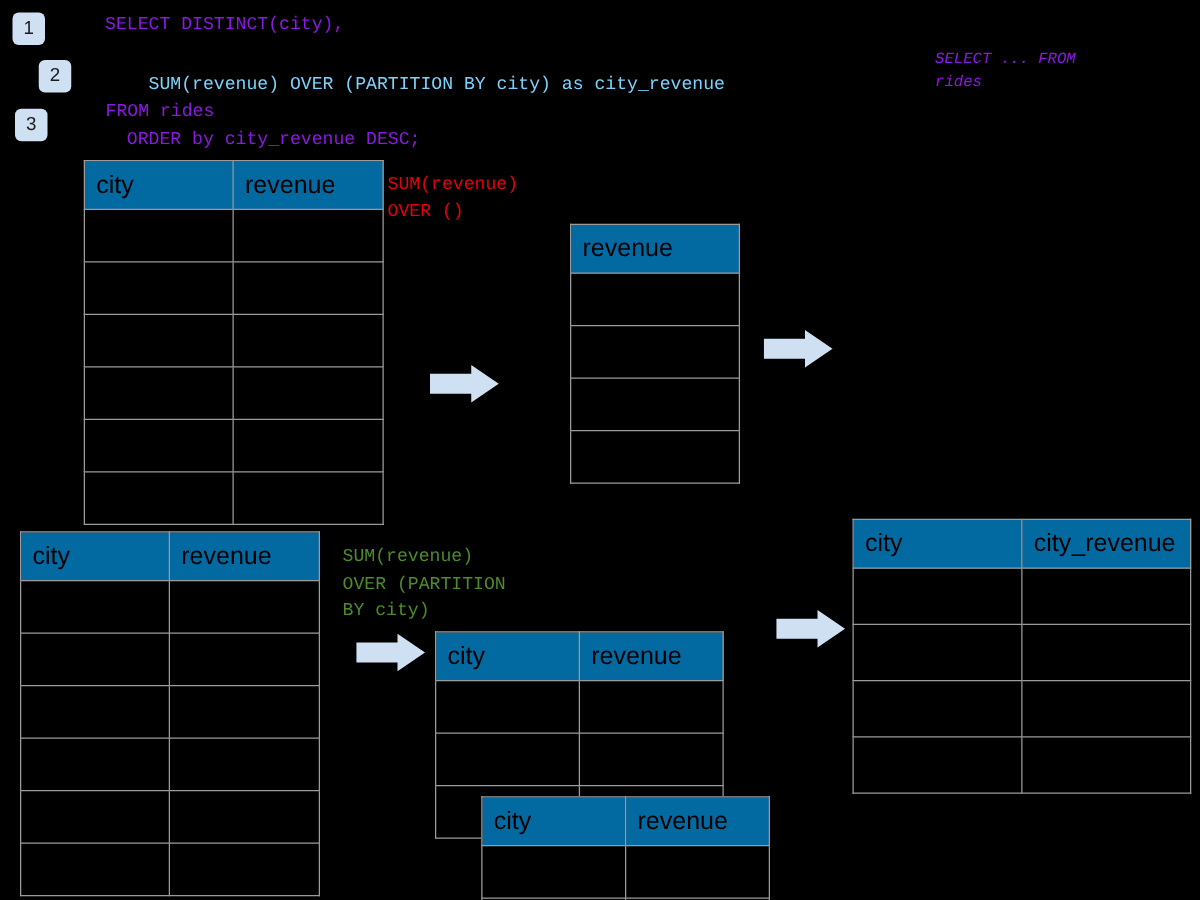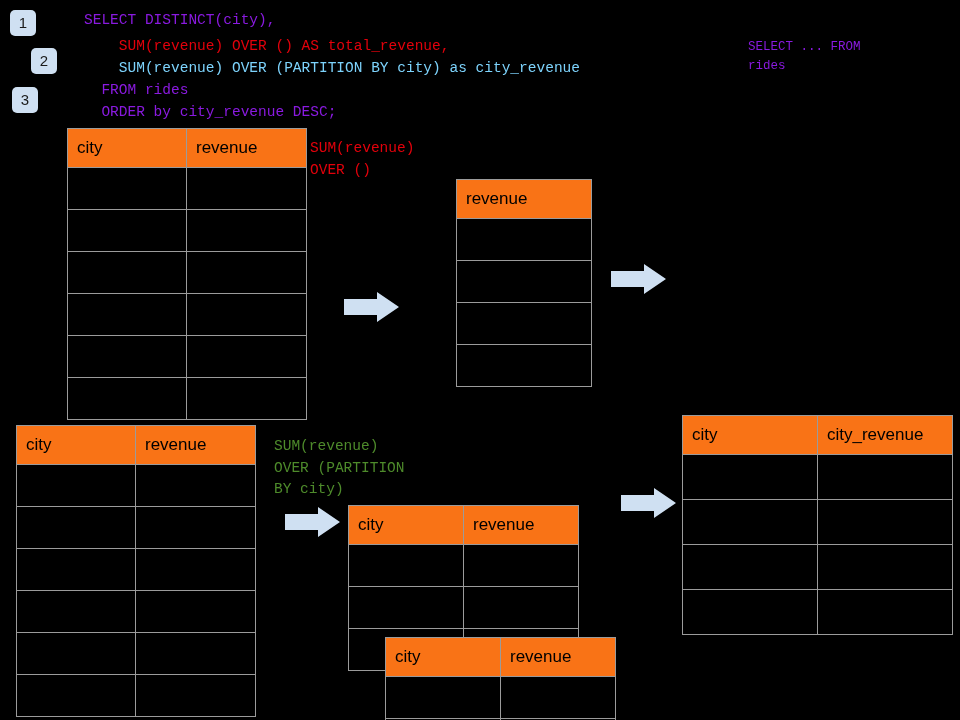--- a/index.html
+++ b/index.html
@@ -61,25 +61,25 @@
     border-collapse: collapse;
     table-layout: fixed;
     background: #000000;
   }
   .tbl th, .tbl td {
     border: 1px solid #9b9b9b;
     padding: 0;
     margin: 0;
   }
   .tbl th {
-    background: #f97316;
+    background: #0369a1;
     color: #000000;
     font-family: "Liberation Sans", sans-serif;
     font-weight: normal;
-    font-size: 17px;
+    font-size: 20px;
     text-align: left;
     padding: 0 0 0 9px;
   }
   .tbl td {
     background: #000000;
   }
 
   
   .arrow {
     position: absolute;
@@ -90,26 +90,25 @@
 </head>
 <body>
 
 <div id="stage">
 
   <div class="badge" style="left:10px; top:10px;">1</div>
   <div class="badge" style="left:31px; top:48px;">2</div>
   <div class="badge" style="left:12px; top:87px;">3</div>
 
   <div class="sql sql-purple" style="left:84px; top:10px;">SELECT DISTINCT(city),</div>
-  <div class="sql sql-red" style="left:84px; top:36px;">    SUM(revenue) OVER () AS total_revenue,</div>
   <div class="sql sql-green" style="left:84px; top:58px;">    SUM(revenue) OVER (PARTITION BY city) as city_revenue</div>
-  <div class="sql sql-purple" style="left:84px; top:80px;">  FROM rides</div>
+  <div class="sql sql-purple" style="left:67px; top:80px;">  FROM rides</div>
   <div class="sql sql-purple" style="left:84px; top:102px;">  ORDER by city_revenue DESC;</div>
 
-  <div class="note note-purple" style="left:748px; top:38px;">SELECT ... FROM
+  <div class="note note-purple" style="left:748px; top:38px;font-style:italic;">SELECT ... FROM
 rides</div>
 
   <div class="note note-red" style="left:310px; top:138px;">SUM(revenue)
 OVER ()</div>
 
   <div class="note note-green" style="left:274px; top:436px;">SUM(revenue)
 OVER (PARTITION
 BY city)</div>
 
   <table class="tbl" style="left:67px; top:128px; width:239px;">

